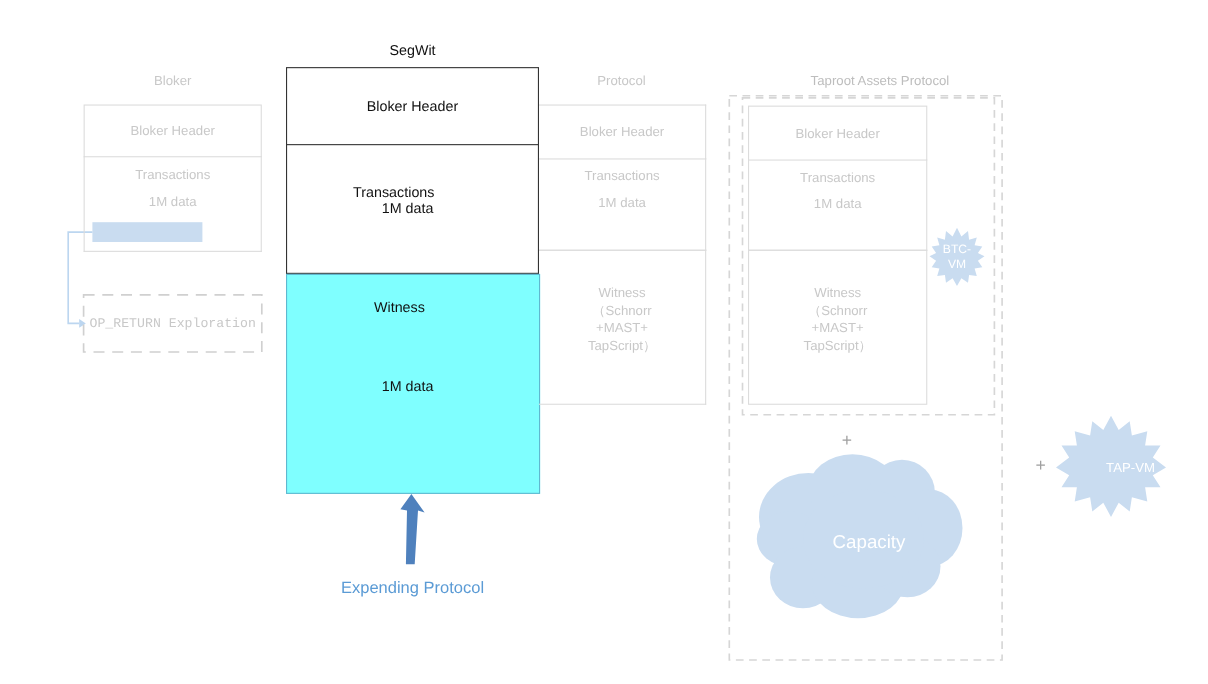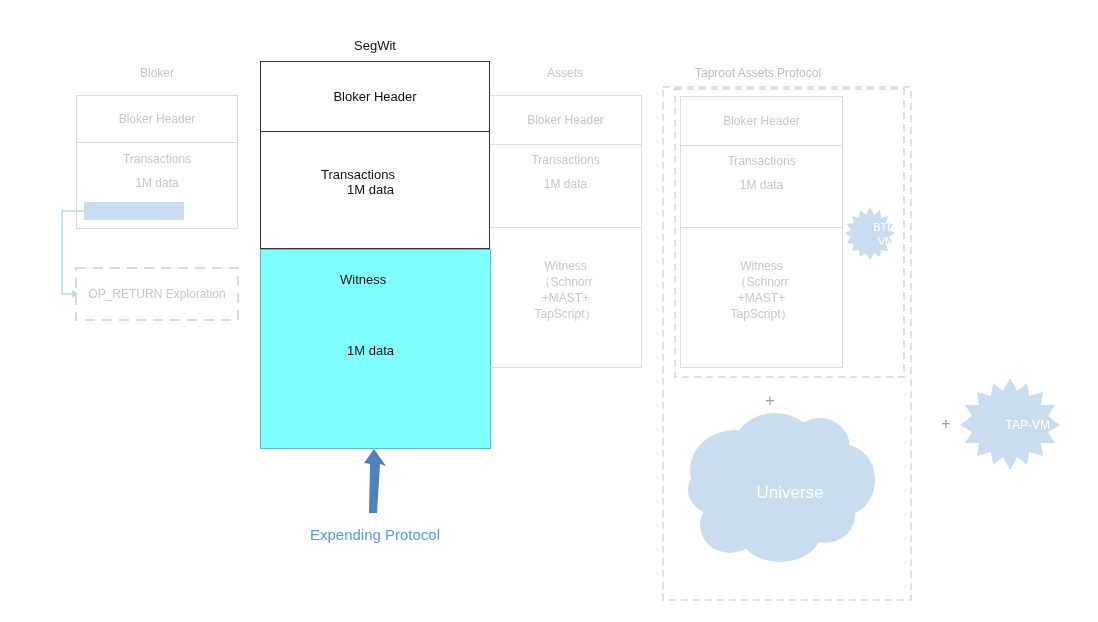--- a/index.html
+++ b/index.html
@@ -50,70 +50,70 @@
 </svg>
 
 <div class="abs faded-text" style="left:76px;top:66px;width:162px;">Bloker</div>
 <div class="abs faded-box" style="left:76px;top:95px;width:162px;height:48px;">
   <div class="faded-text" style="margin-top:16px;">Bloker Header</div>
 </div>
 <div class="abs faded-box" style="left:76px;top:142px;width:162px;height:87px;border-top:none;">
   <div class="faded-text" style="margin-top:10px;">Transactions</div>
   <div class="faded-text" style="margin-top:10px;">1M data</div>
 </div>
-<div class="abs faded-text" style="left:76px;top:287px;width:162px;">OP_RETURN Exploration</div>
+<div class="abs faded-text" style="left:76px;top:287px;width:162px;font-family:Liberation Mono, monospace;">OP_RETURN Exploration</div>
 
 <div class="abs col-title" style="left:260px;top:38px;width:230px;color:#111;font-size:13px;">SegWit</div>
 <div class="abs" style="left:260px;top:61px;width:230px;height:71px;border:1px solid #333;box-sizing:border-box;">
   <div class="dark-text" style="text-align:center;margin-top:27px;">Bloker Header</div>
 </div>
 <div class="abs" style="left:260px;top:131px;width:230px;height:118px;border:1px solid #333;border-top:none;box-sizing:border-box;">
   <div class="dark-text" style="position:absolute;left:60px;top:36px;">Transactions</div>
   <div class="dark-text" style="position:absolute;left:86px;top:51px;">1M data</div>
 </div>
 <div class="abs" style="left:260px;top:249px;width:231px;height:200px;background:#7fffff;border:1px solid #5fb8d0;box-sizing:border-box;">
   <div class="dark-text" style="position:absolute;left:79px;top:22px;">Witness</div>
   <div class="dark-text" style="position:absolute;left:86px;top:93px;">1M data</div>
 </div>
 <div class="abs" style="left:285px;top:526px;width:180px;text-align:center;color:#5b9bd5;font-size:15px;">Expending Protocol</div>
 
-<div class="abs faded-text" style="left:490px;top:66px;width:150px;">Assets</div>
+<div class="abs faded-text" style="left:490px;top:66px;width:150px;">Protocol</div>
 <div class="abs faded-box" style="left:490px;top:95px;width:152px;height:50px;border-left:none;">
   <div class="faded-text" style="margin-top:17px;">Bloker Header</div>
 </div>
 <div class="abs faded-box" style="left:490px;top:144px;width:152px;height:84px;border-left:none;border-top:none;">
   <div class="faded-text" style="margin-top:9px;">Transactions</div>
   <div class="faded-text" style="margin-top:10px;">1M data</div>
 </div>
 <div class="abs faded-box" style="left:490px;top:227px;width:152px;height:141px;border-left:none;">
   <div class="faded-text" style="margin-top:30px;line-height:16px;">
     <div>Witness</div>
     <div>（Schnorr</div>
     <div>+MAST+</div>
     <div>TapScript）</div>
   </div>
 </div>
 
-<div class="abs faded-text" style="left:663px;top:66px;width:200px;text-align:left;padding-left:32px;box-sizing:border-box;color:#bdbdbd;">Taproot Assets Protocol</div>
+<div class="abs faded-text" style="left:663px;top:66px;width:200px;text-align:right;padding-left:32px;box-sizing:border-box;color:#bdbdbd;">Taproot Assets Protocol</div>
 <div class="abs faded-box" style="left:680px;top:96px;width:163px;height:50px;">
   <div class="faded-text" style="margin-top:17px;">Bloker Header</div>
 </div>
 <div class="abs faded-box" style="left:680px;top:145px;width:163px;height:83px;border-top:none;">
   <div class="faded-text" style="margin-top:9px;">Transactions</div>
   <div class="faded-text" style="margin-top:10px;">1M data</div>
 </div>
 <div class="abs faded-box" style="left:680px;top:227px;width:163px;height:141px;">
   <div class="faded-text" style="margin-top:30px;line-height:16px;">
     <div>Witness</div>
     <div>（Schnorr</div>
     <div>+MAST+</div>
     <div>TapScript）</div>
   </div>
 </div>
-<div class="abs" style="left:850px;top:220px;width:40px;text-align:center;color:#ffffff;font-size:11px;line-height:14px;margin-left:16px;">
+<div class="abs" style="left:850px;top:220px;width:40px;text-align:center;color:#ffffff;font-size:11px;line-height:14px;">
   <div>BTC-</div>
   <div>VM</div>
 </div>
 <div class="abs" style="left:760px;top:392px;width:20px;text-align:center;color:#a0a0a0;font-size:16px;">+</div>
-<div class="abs" style="left:735px;top:483px;width:110px;text-align:center;color:#ffffff;font-size:17px;">Universe</div>
+<div class="abs" style="left:735px;top:483px;width:110px;text-align:center;color:#ffffff;font-size:17px;">Capacity</div>
 
 <div class="abs" style="left:936px;top:415px;width:20px;text-align:center;color:#a0a0a0;font-size:16px;">+</div>
 <div class="abs" style="left:970px;top:418px;width:80px;text-align:right;color:#ffffff;font-size:12px;">TAP-VM</div>
 
 </body></html>

